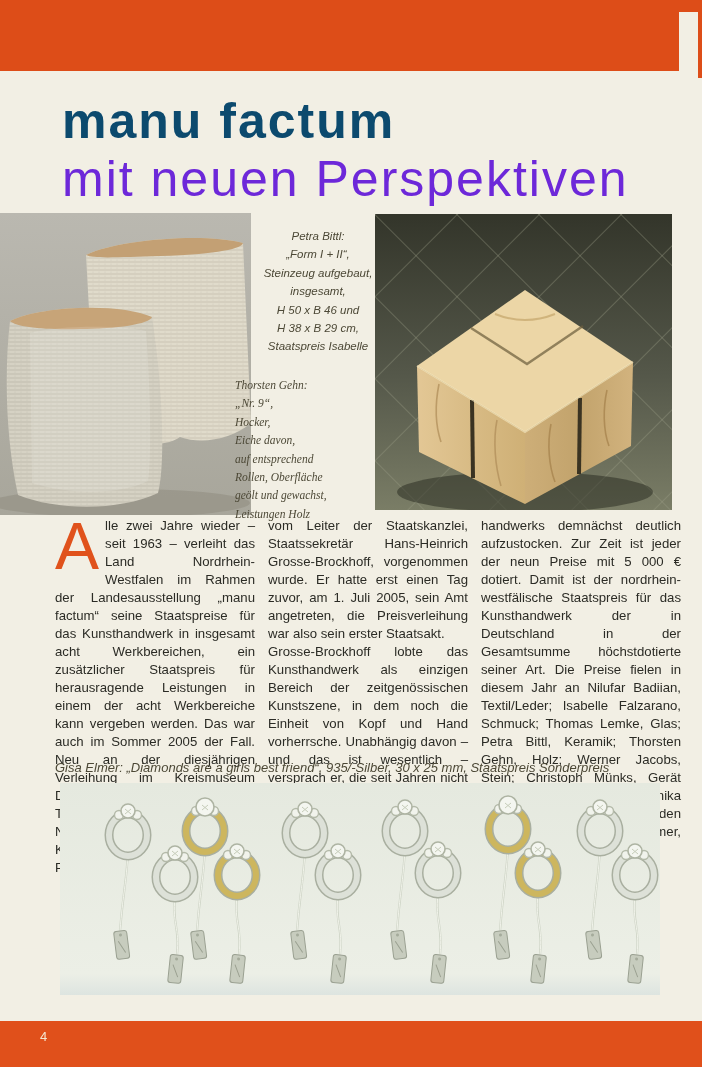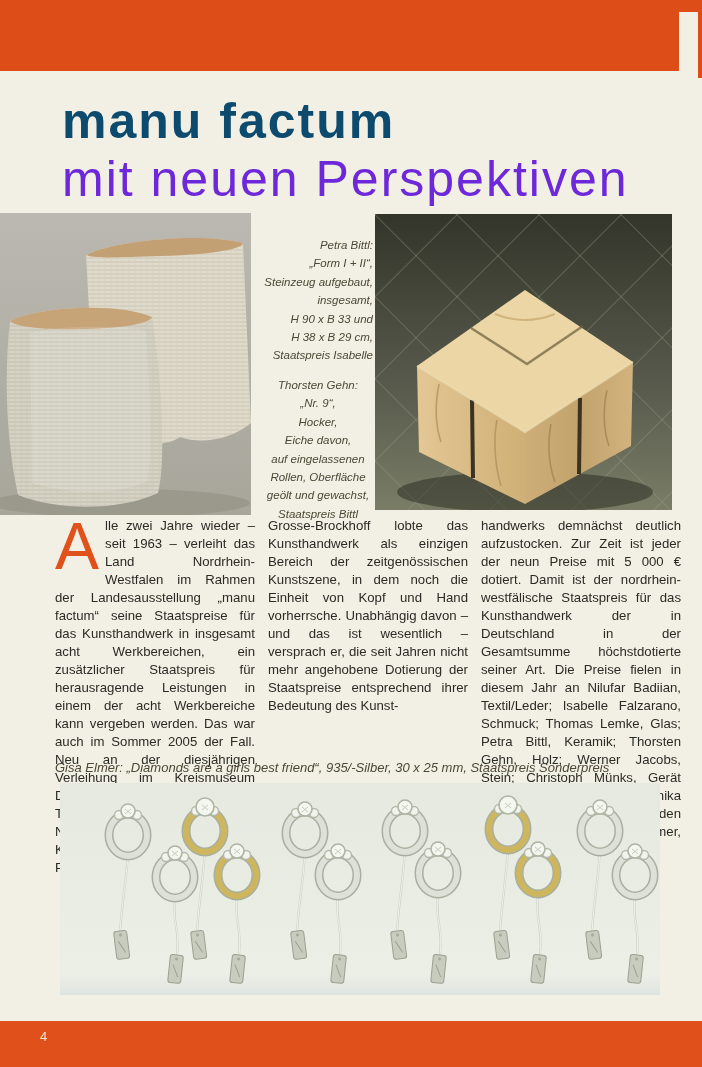--- a/index.html
+++ b/index.html
@@ -17,22 +17,22 @@
   .page-number{left:40px;top:1029px;color:#f4e7d2;font-size:13px;}
   
   .title1{left:62px;top:92px;font-size:50px;font-weight:700;letter-spacing:2px;color:#0c4a6e;}
   .title2{left:62px;top:150px;font-size:50px;font-weight:400;letter-spacing:2px;color:#6d28d9;}
   
   .photo-ceramic{left:0;top:213px;width:251px;height:302px;}
   .photo-cube{left:375px;top:214px;width:297px;height:296px;}
   .photo-rings{left:60px;top:783px;width:600px;height:212px;}
   
   .cap{font-style:italic;color:#4c4836;font-size:11.5px;line-height:1.6;}
-  .cap-ceramic{left:263px;top:236px;width:110px;text-align:right;}
-  .cap-wood{left:256px;top:376px;width:124px;text-align:center;}
+  .cap-ceramic{left:263px;top:227px;width:110px;text-align:center;}
+  .cap-wood{left:235px;top:376px;width:124px;text-align:left;font-family:Liberation Serif, serif;}
   .cap-rings{left:55px;top:760px;width:600px;font-size:13px;color:#4c4836;font-style:italic;}
   
   .article{left:55px;top:517px;width:628px;display:flex;gap:13px;}
   .article .col{width:200px;font-size:13.2px;line-height:18px;text-align:justify;color:#2b2b25;}
   .article p{margin:0;}
   .dropcap{
     float:left;color:#e0521c;font-size:66px;line-height:54px;
     font-weight:500;margin:2px 6px 0 0;
   }
 </style>
@@ -121,40 +121,41 @@
 
     <polyline points="42,152 150,218 258,148" fill="none" stroke="#f2e2b8" stroke-width="2" opacity="0.7"></polyline>
   </svg>
 </div>
 
 <div class="abs cap cap-ceramic">
   <div>Petra Bittl:</div>
   <div>„Form I + II“,</div>
   <div>Steinzeug aufgebaut,</div>
   <div>insgesamt,</div>
-  <div>H 90 x B 33 und</div>
+  <div>H 50 x B 46 und</div>
   <div>H 38 x B 29 cm,</div>
   <div>Staatspreis Isabelle</div>
 </div>
 <div class="abs cap cap-wood">
   <div>Thorsten Gehn:</div>
   <div>„Nr. 9“,</div>
   <div>Hocker,</div>
   <div>Eiche davon,</div>
-  <div>auf eingelassenen</div>
+  <div>auf entsprechend</div>
   <div>Rollen, Oberfläche</div>
   <div>geölt und gewachst,</div>
-  <div>Staatspreis Bittl</div>
+  <div>Leistungen Holz</div>
 </div>
 
 <div class="abs article">
   <div class="col">
     <p><span class="dropcap">A</span><span>lle zwei Jahre wieder – seit 1963 – verleiht das Land Nordrhein-Westfalen im Rahmen der Landesausstellung „manu factum“ seine Staatspreise für das Kunsthandwerk in insgesamt acht Werkbereichen, ein zusätzlicher Staatspreis für herausragende Leistungen in einem der acht Werkbereiche kann vergeben werden. Das war auch im Sommer 2005 der Fall. Neu an der diesjährigen Verleihung im Kreismuseum Dormagen-Zons war die Tatsache, dass es im Land Nordrhein-Westfalen keinen Kulturminister mehr gibt und die Preisverleihung deshalb</span></p>
   </div>
   <div class="col">
+    <p>vom Leiter der Staatskanzlei, Staatssekretär Hans-Heinrich Grosse-Brockhoff, vorgenommen wurde. Er hatte erst einen Tag zuvor, am 1. Juli 2005, sein Amt angetreten, die Preisverleihung war also sein erster Staatsakt.</p>
     <p>Grosse-Brockhoff lobte das Kunsthandwerk als einzigen Bereich der zeitgenössischen Kunstszene, in dem noch die Einheit von Kopf und Hand vorherrsche. Unabhängig davon – und das ist wesentlich – versprach er, die seit Jahren nicht mehr angehobene Dotierung der Staatspreise entsprechend ihrer Bedeutung des Kunst-</p>
   </div>
   <div class="col">
     <p>handwerks demnächst deutlich aufzustocken. Zur Zeit ist jeder der neun Preise mit 5 000 € dotiert. Damit ist der nordrhein-westfälische Staatspreis für das Kunsthandwerk der in Deutschland in der Gesamtsumme höchstdotierte seiner Art. Die Preise fielen in diesem Jahr an Nilufar Badiian, Textil/Leder; Isabelle Falzarano, Schmuck; Thomas Lemke, Glas; Petra Bittl, Keramik; Thorsten Gehn, Holz; Werner Jacobs, Stein; Christoph Münks, Gerät aus Metall und Veronika Schäpers, Fotografie/Papier; den Sonderpreis erhielt Gisa Elmer, Schmuck.</p>
   </div>
 </div>
 
 <div class="abs cap-rings">Gisa Elmer: „Diamonds are a girls best friend“, 935/-Silber, 30 x 25 mm, Staatspreis Sonderpreis</div>
 
 <div class="abs photo-rings">

